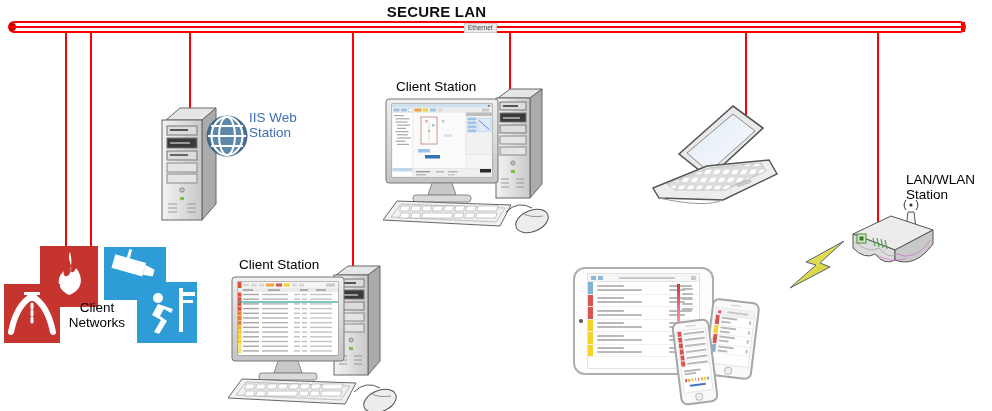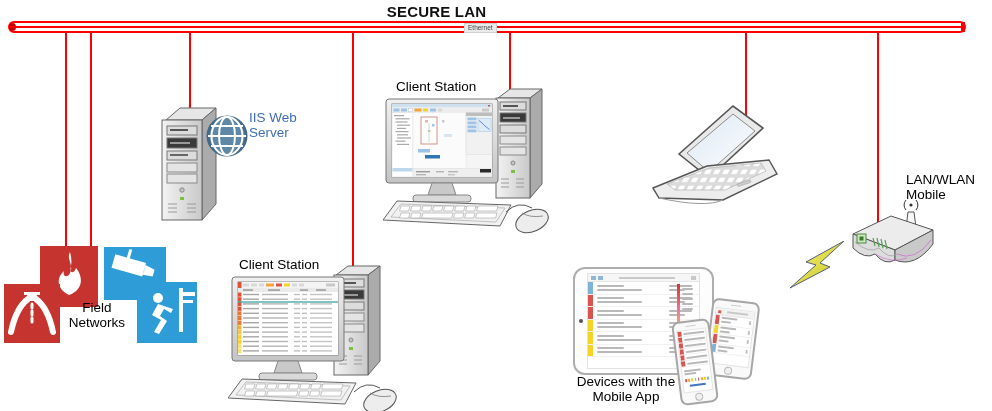--- a/index.html
+++ b/index.html
@@ -124,21 +124,21 @@
   <svg class="tile" style="left:137px;top:282px" width="60" height="61" viewBox="0 0 60 61">
     <rect width="60" height="61" fill="#2e9cd6"></rect>
     <g fill="#fff">
       <rect x="42" y="6" width="4" height="44"></rect>
       <rect x="46" y="10" width="12" height="4"></rect>
       <rect x="46" y="18" width="10" height="3"></rect>
       <circle cx="21" cy="16" r="5"></circle>
       <path d="M21,22 L15,33 L24,38 L17,50 L22,52 L30,39 L23,34 L27,27 L34,31 L36,27 Z"></path>
     </g>
   </svg>
-  <div class="label center" style="left:56px;top:300px;width:82px;z-index:6">Field Networks</div>
+  <div class="label center" style="left:56px;top:300px;width:82px;z-index:6">Client Networks</div>
 
   <svg class="node" style="left:160px;top:104px" width="62" height="120" viewBox="0 0 62 120">
     <polygon points="6,16 20,4 56,4 42,16" fill="#e6e6e6" stroke="#666"></polygon>
     <polygon points="42,16 56,4 56,100 42,116" fill="#ababab" stroke="#666"></polygon>
     <rect x="2" y="16" width="40" height="100" fill="url(#gFront)" stroke="#666"></rect>
     <rect x="7" y="22" width="30" height="9" fill="#dcdcdc" stroke="#777"></rect>
       <rect x="10" y="25" width="18" height="2" fill="#555"></rect>
     <rect x="7" y="34" width="30" height="10" fill="#3a3a3a" stroke="#777"></rect>
       <rect x="10" y="38" width="20" height="2" fill="#9a9a9a"></rect>
     <rect x="7" y="47" width="30" height="9" fill="#dcdcdc" stroke="#777"></rect>
@@ -159,21 +159,21 @@
   <svg class="node" style="left:203px;top:112px;z-index:5" width="48" height="48" viewBox="0 0 48 48">
     <circle cx="24" cy="24" r="19" fill="#5e87a8" stroke="#44698a" stroke-width="3"></circle>
     <g stroke="#fff" stroke-width="2" fill="none">
       <ellipse cx="24" cy="24" rx="8" ry="19"></ellipse>
       <ellipse cx="24" cy="24" rx="15.5" ry="19"></ellipse>
       <line x1="5" y1="24" x2="43" y2="24"></line>
       <line x1="8" y1="14" x2="40" y2="14"></line>
       <line x1="8" y1="34" x2="40" y2="34"></line>
     </g>
   </svg>
-  <div class="label" style="left: 249px; top: 110px; width: 64px; color: rgb(63, 110, 181);">IIS Web Server</div>
+  <div class="label" style="left: 249px; top: 110px; width: 64px; color: rgb(63, 110, 181);">IIS Web Station</div>
 
   <div class="label" style="left:396px;top:79px;width:110px">Client Station</div>
   <svg class="node" style="left:494px;top:86px" width="52" height="120" viewBox="0 0 52 120">
     <polygon points="4,12 16,3 48,3 36,12" fill="#e6e6e6" stroke="#666"></polygon>
     <polygon points="36,12 48,3 48,98 36,112" fill="#ababab" stroke="#666"></polygon>
     <rect x="2" y="12" width="34" height="100" fill="url(#gFront)" stroke="#666"></rect>
     <rect x="6" y="16" width="26" height="8" fill="#dcdcdc" stroke="#777"></rect>
       <rect x="9" y="19" width="15" height="2" fill="#555"></rect>
     <rect x="6" y="27" width="26" height="9" fill="#3a3a3a" stroke="#777"></rect>
       <rect x="9" y="31" width="17" height="2" fill="#9a9a9a"></rect>
@@ -435,21 +435,21 @@
 
   <svg class="node" style="left:645px;top:96px" width="138" height="122" viewBox="0 0 138 122">
     <polygon points="34,58 88,10 118,32 64,82" fill="#e9e9e9" stroke="#555" stroke-width="1.6"></polygon>
     <polygon points="42,57 88,18 110,35 64,76" fill="url(#gLapScreen)" stroke="#8a8a8a"></polygon>
     <polygon points="8,92 62,70 124,64 132,78 78,104 14,102" fill="#ededed" stroke="#555" stroke-width="1.4"></polygon>
     <polygon points="22,88 64,72 116,67 121,75 80,94 30,94" fill="url(#keysPat)" stroke="#aaa" stroke-width="0.6"></polygon>
     <path d="M14,102 Q60,112 78,104" fill="none" stroke="#999" stroke-width="1"></path>
     <rect x="92" y="86" width="14" height="2.5" rx="1" transform="rotate(-18 99 87)" fill="#cfcfcf" stroke="#999" stroke-width="0.5"></rect>
   </svg>
 
-  <div class="label" style="left:906px;top:172px;width:86px">LAN/WLAN Mobile</div>
+  <div class="label" style="left:906px;top:172px;width:86px">LAN/WLAN Station</div>
   <svg class="node" style="left:845px;top:196px" width="96" height="80" viewBox="0 0 96 80">
     <g>
       <circle cx="66" cy="9" r="1.6" fill="#333"></circle>
       <path d="M61,4 A7.5,7.5 0 0 0 61,14" fill="none" stroke="#333" stroke-width="1"></path>
       <path d="M71,4 A7.5,7.5 0 0 1 71,14" fill="none" stroke="#333" stroke-width="1"></path>
       <polygon points="63,16 69,16 72,40 60,40" fill="#f7f7f7" stroke="#555"></polygon>
     </g>
     <polygon points="8,38 46,20 88,34 50,54" fill="#ececec" stroke="#555"></polygon>
     <path d="M8,38 L8,52 Q20,64 30,58 Q40,70 50,64 L50,54 Z" fill="#dddddd" stroke="#555"></path>
     <path d="M50,54 L50,64 Q70,72 88,48 L88,34 Z" fill="#c9c9c9" stroke="#555"></path>
@@ -643,15 +643,14 @@
           <span style="background: rgb(217, 83, 79);"></span>
           <span style="background: rgb(242, 163, 60);"></span>
           <span style="background: rgb(245, 211, 39);"></span>
           <span style="background: rgb(127, 179, 213);"></span>
         </div>
       <div class="pblue"></div>
     </div>
     <div class="home"></div>
   </div>
 
-  <div class="label center" style="left:560px;top:374px;width:132px">Devices with the Mobile App</div>
 
 </div>
 
 </body></html>

